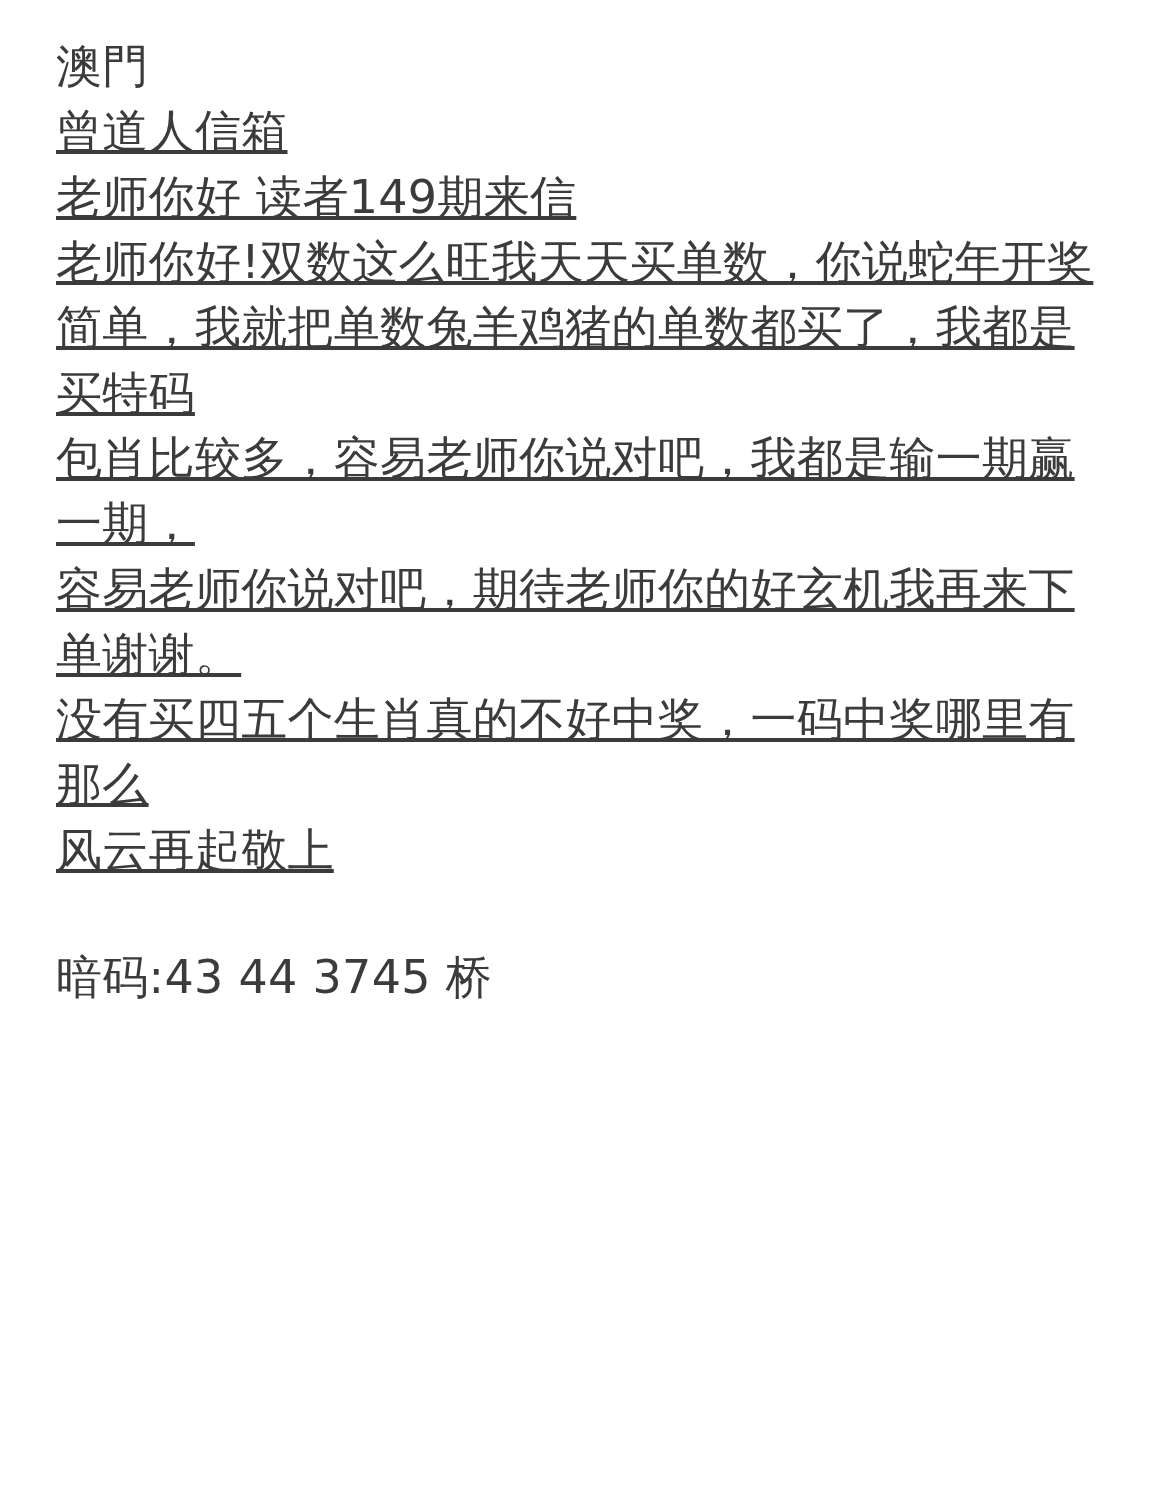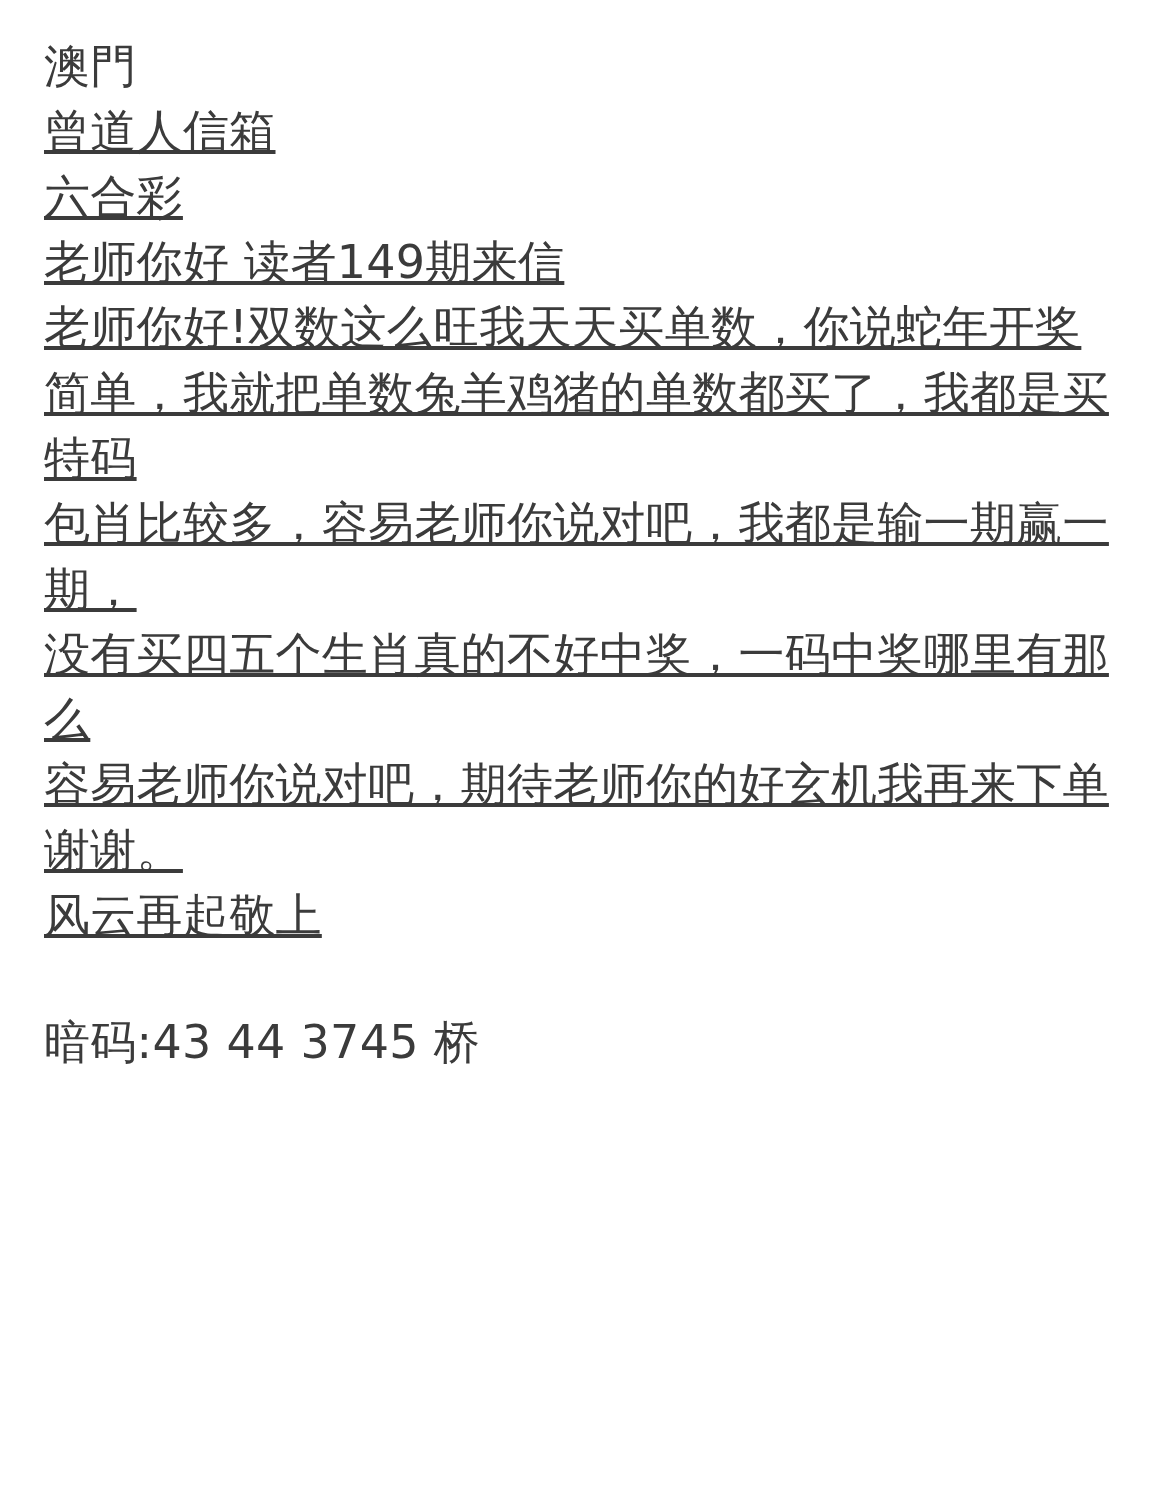--- a/index.html
+++ b/index.html
@@ -19,46 +19,46 @@
     box-sizing: border-box;
     padding: 34px 44px 20px 44px;
     background: #ffffff;
   }
   .doc-body {
     font-size: 46px;
     line-height: 1.42;
     color: #3b3b3b;
     letter-spacing: 0.3px;
     word-break: break-word;
+    margin-left: 12px;
   }
   .para {
     margin: 0 0 0 0;
   }
   .blank-line {
     height: 62px;
   }
   .para + .para {
     margin-top: 0;
     text-decoration: underline;
   }
 </style>
 </head>
 <body>
 
 <div class="page">
   <div class="doc-body">
 
     <div class="para">澳門</div>
     <div class="para">曾道人信箱</div>
-    <div class="para">六合彩</div>
     <div class="para">老师你好 读者149期来信</div>
     <div class="para">老师你好!双数这么旺我天天买单数，你说蛇年开奖简单，我就把单数兔羊鸡猪的单数都买了，我都是买特码</div>
     <div class="para">包肖比较多，容易老师你说对吧，我都是输一期赢一期，</div>
+    <div class="para">容易老师你说对吧，期待老师你的好玄机我再来下单谢谢。</div>
     <div class="para">没有买四五个生肖真的不好中奖，一码中奖哪里有那么</div>
-    <div class="para">容易老师你说对吧，期待老师你的好玄机我再来下单谢谢。</div>
     <div class="para">风云再起敬上</div>
 
     <div class="blank-line"></div>
 
     <div class="para">暗码:43 44 3745 桥</div>
 
   </div>
 </div>
 
 </body></html>

